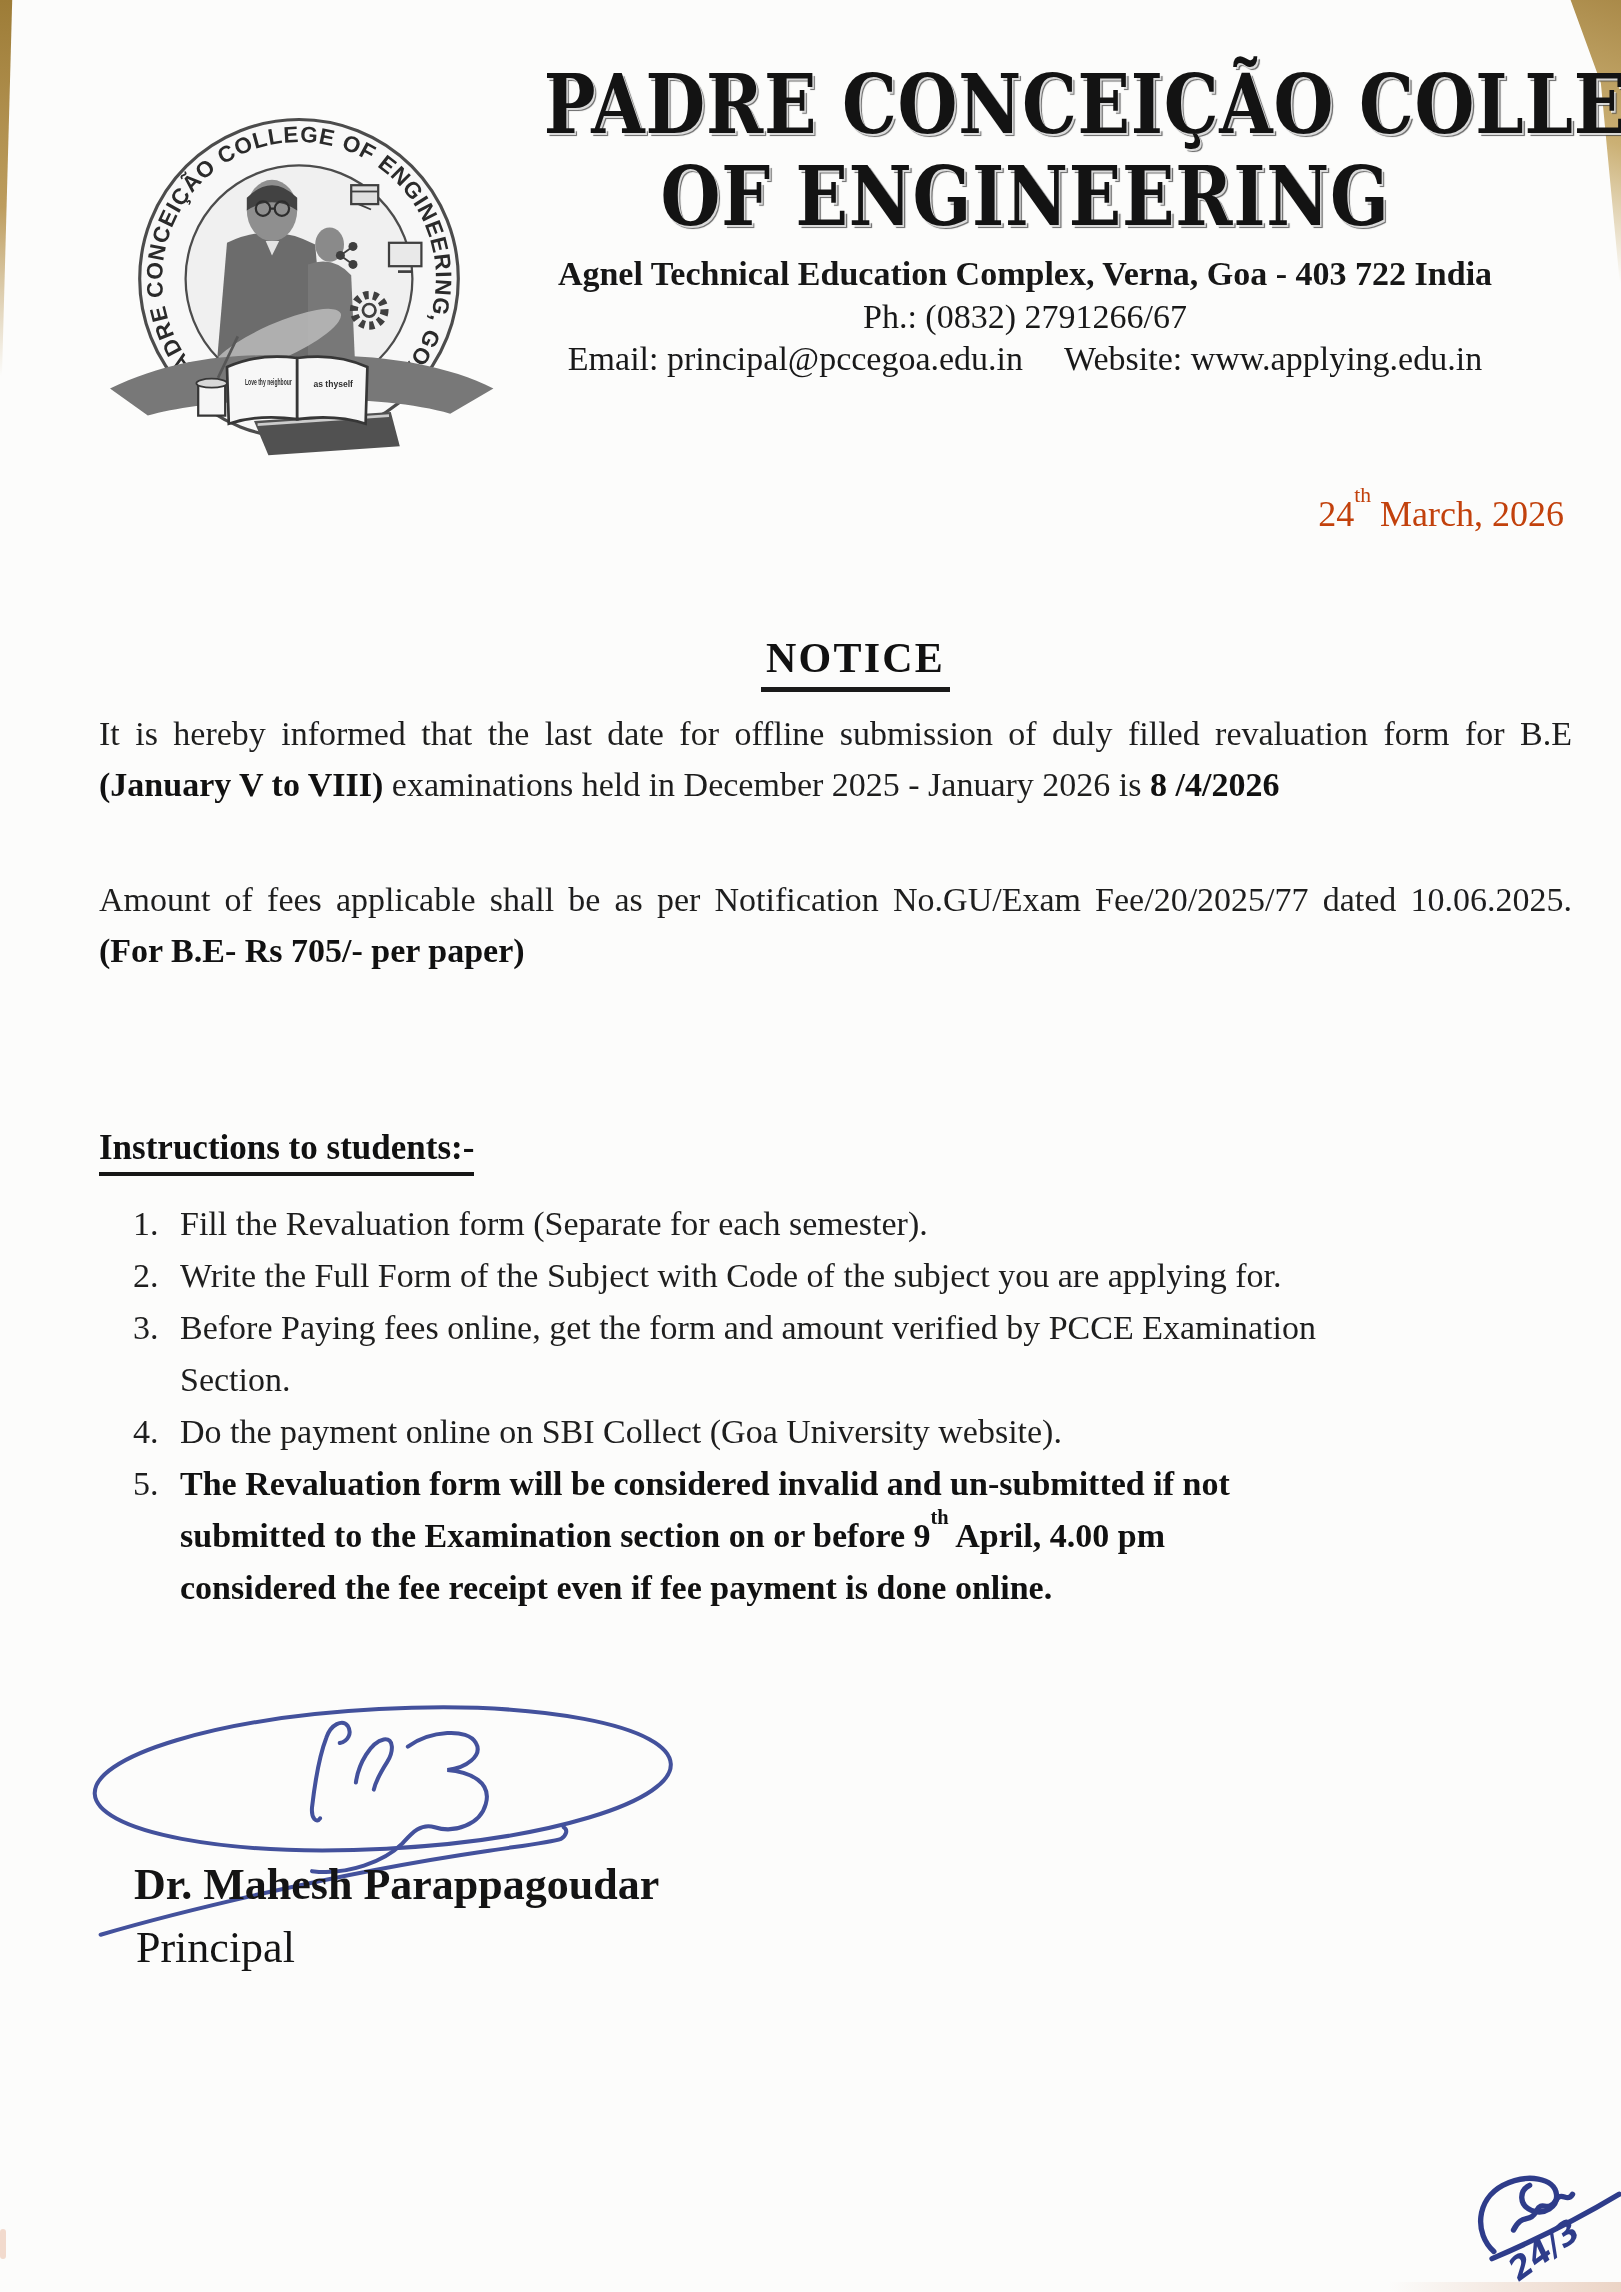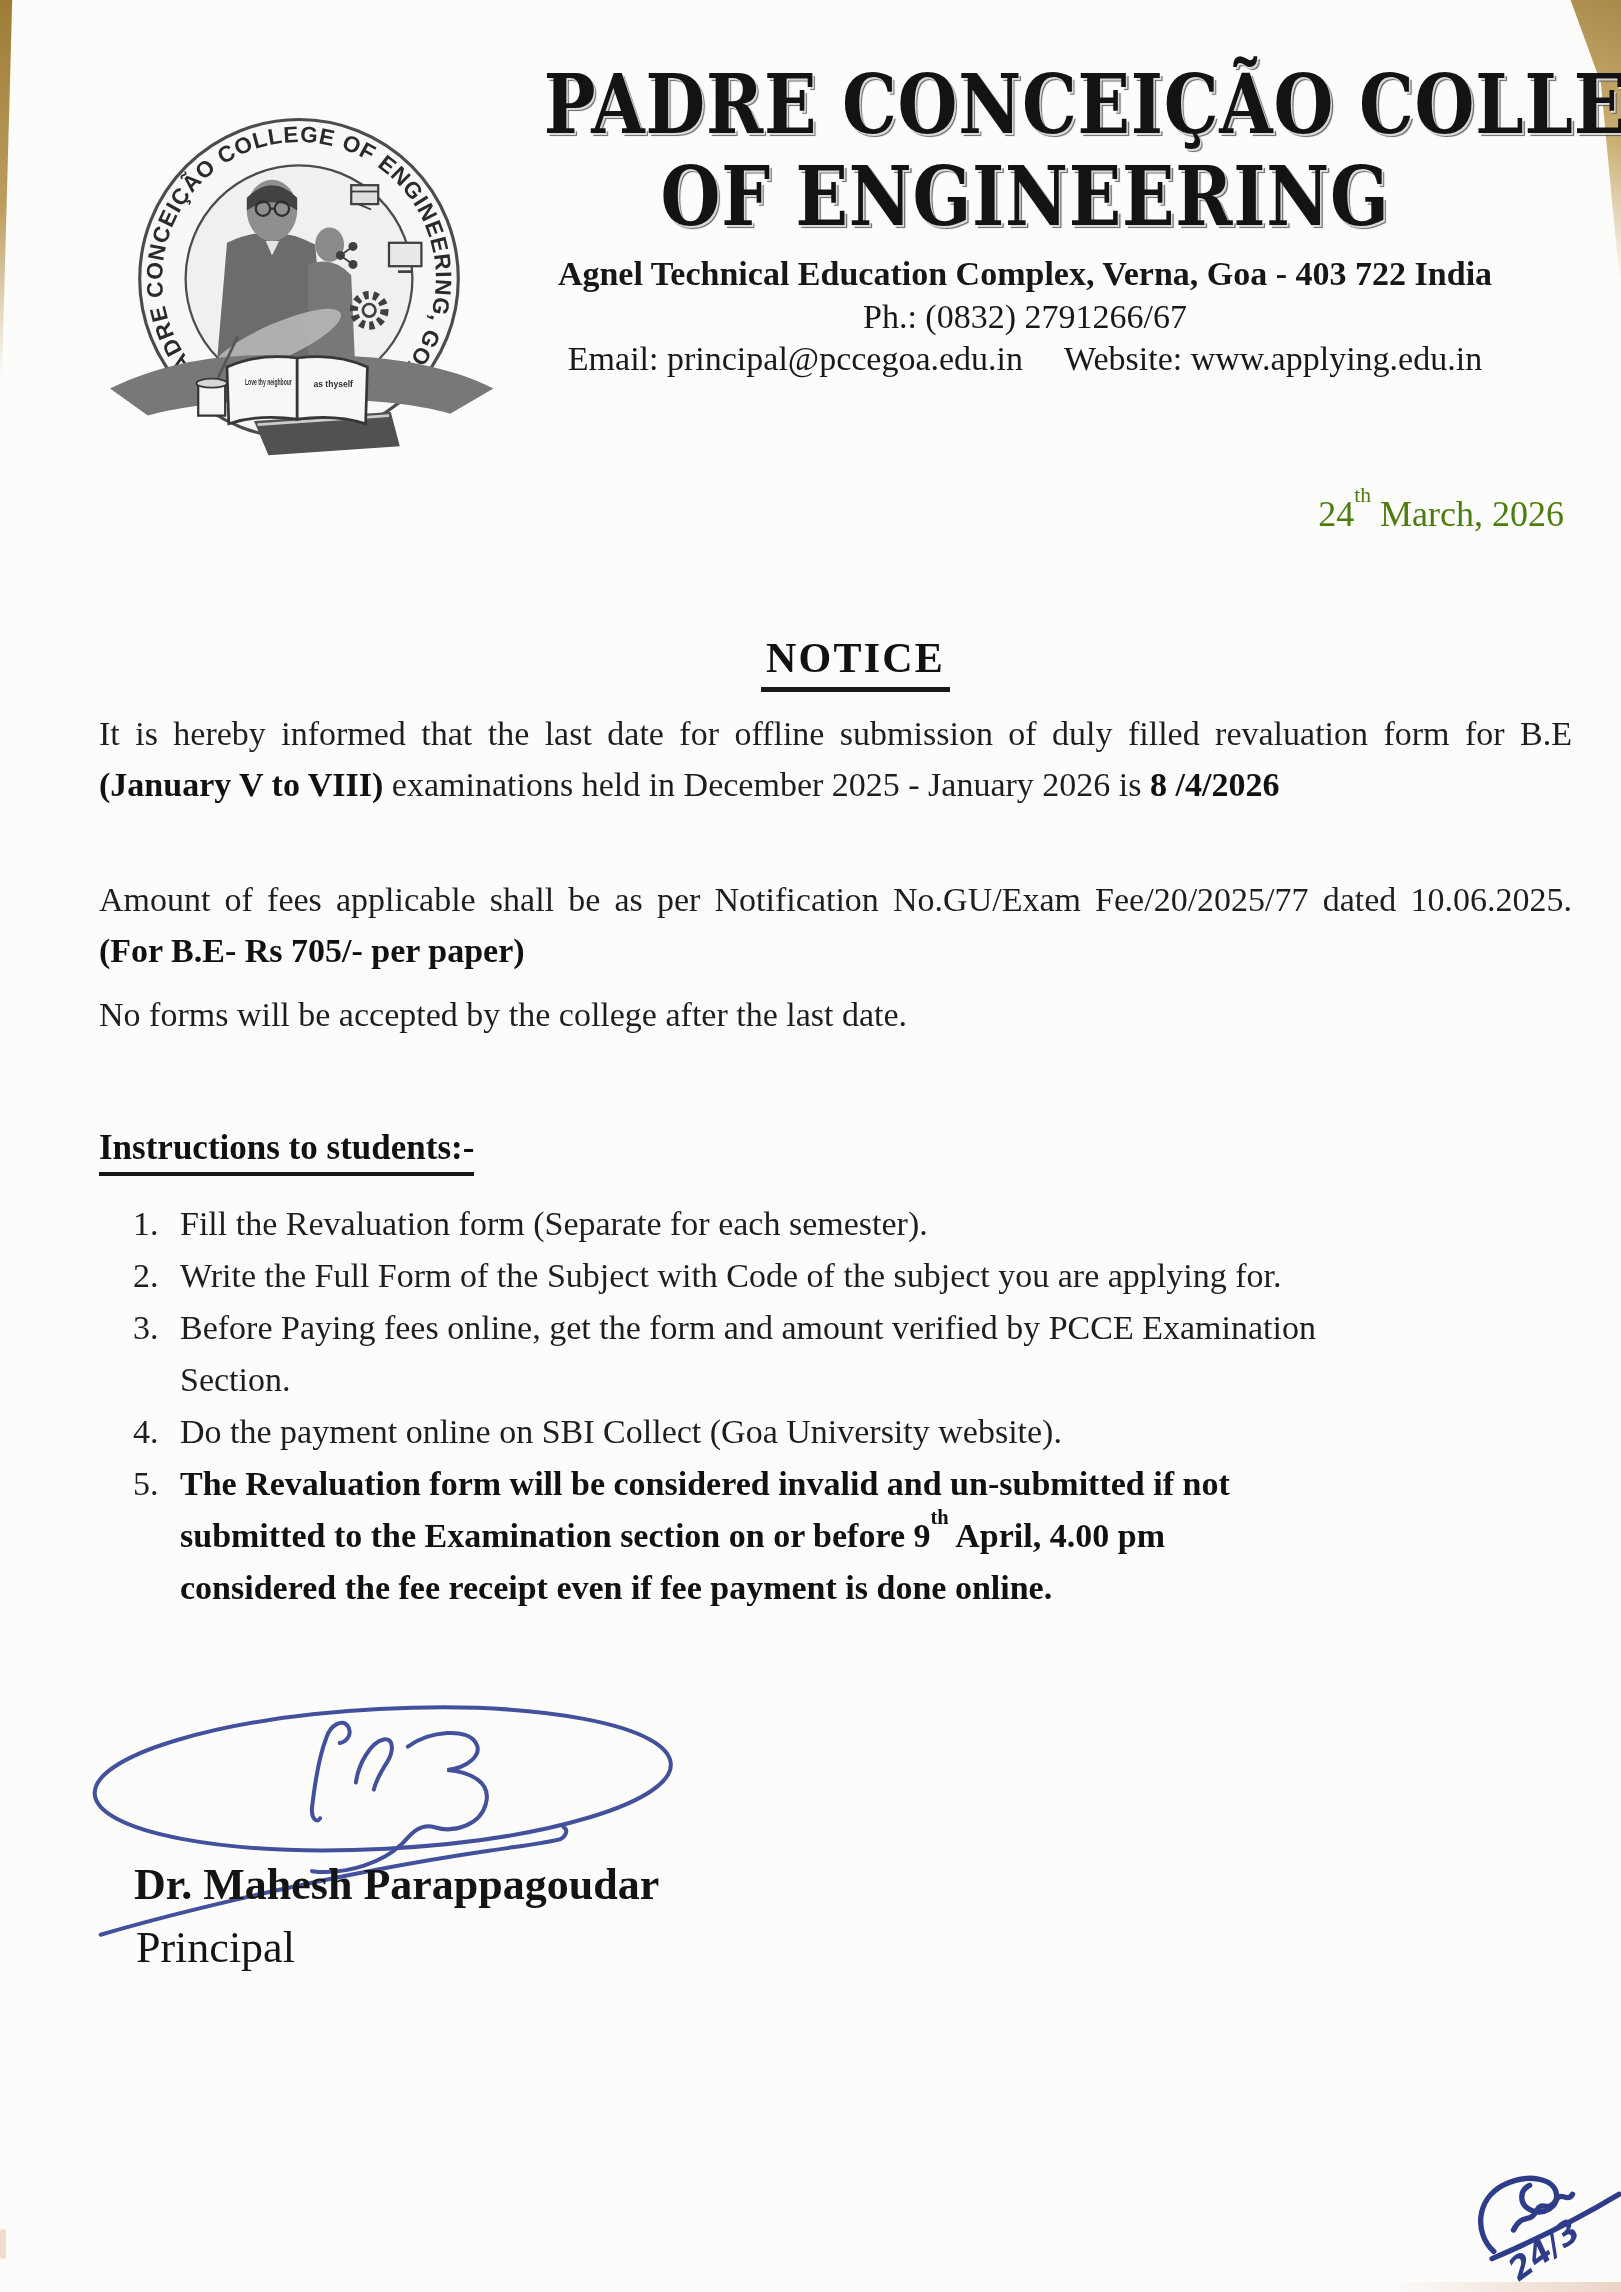--- a/index.html
+++ b/index.html
@@ -38,21 +38,21 @@
     font-size:82px;line-height:1.12;color:#131313;letter-spacing:0.9px;
     transform:scaleX(.84);transform-origin:50% 0;
     text-shadow:1.8px 1.8px 0 rgba(255,255,255,.75), 3.1px 3.1px 0.9px rgba(70,70,70,.8);
     white-space:nowrap;
   }
   .address-line{margin-top:12.5px;font-size:34px;font-weight:700;color:#171717;}
   .phone-line{margin-top:4.5px;font-size:34px;color:#191919;}
   .emailweb-line{margin-top:4.5px;font-size:34px;color:#191919;}
   .emailweb-line .web{margin-left:41px;}
   
-  .date-line{position:absolute;top:493px;right:57px;font-size:36px;color:#4d7c0f;font-family:Liberation Serif, serif;}
+  .date-line{position:absolute;top:493px;right:57px;font-size:36px;color:#c2410c;font-family:Liberation Serif, serif;}
   
   .notice-title{position:absolute;top:634px;left:90px;width:1531px;text-align:center;}
   .notice-title span{
     display:inline-block;font-size:42px;font-weight:700;letter-spacing:2.2px;
     border-bottom:5.4px solid #1a1a1a;padding:0 5.4px 5.4px 5.4px;color:#111;
   }
   .para{position:absolute;left:99px;width:1473px;font-size:34px;line-height:51px;text-align:justify;}
   .para.left{text-align:left;}
   #para-last-date{top:708px;}
   #para-fees{top:874px;}
@@ -144,21 +144,20 @@
       <span class="email">Email: principal@pccegoa.edu.in</span><span class="web">Website: www.applying.edu.in</span>
     </div>
   </div>
 
   <div class="date-line"><span>24</span><sup>th</sup><span> March, 2026</span></div>
 
   <div class="notice-title"><span>NOTICE</span></div>
 
   <div class="para" id="para-last-date"><span>It is hereby informed that the last date for offline submission of duly filled revaluation form for B.E </span><span class="b">(January V to VIII)</span><span> examinations held in December 2025 - January 2026 is </span><span class="b">8 /4/2026</span></div>
   <div class="para" id="para-fees"><span>Amount of fees applicable shall be as per Notification No.GU/Exam Fee/20/2025/77 dated 10.06.2025. </span><span class="b">(For B.E- Rs 705/- per paper)</span></div>
-  <div class="para left" id="para-no-forms"><span>No forms will be accepted by the college after the last date.</span></div>
 
   <div class="instr-heading"><span>Instructions to students:-</span></div>
   <div class="instr-list">
       <div class="instr-item">
         <span class="num">1.</span>
         <div class="txt"><span>Fill the Revaluation form (Separate for each semester).</span></div>
       </div>
       <div class="instr-item">
         <span class="num">2.</span>
         <div class="txt"><span>Write the Full Form of the Subject with Code of the subject you are applying for.</span></div>

